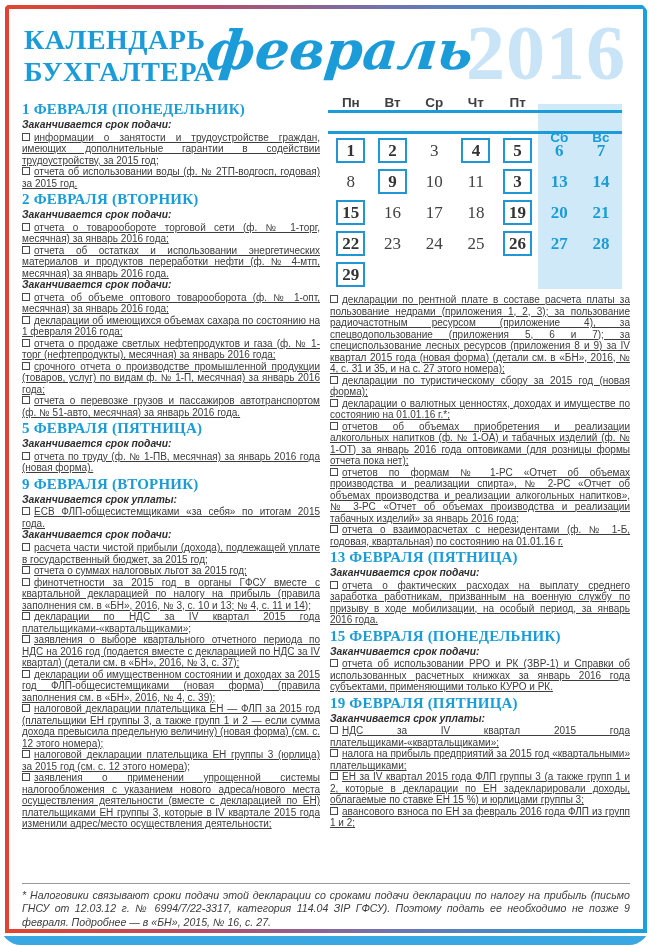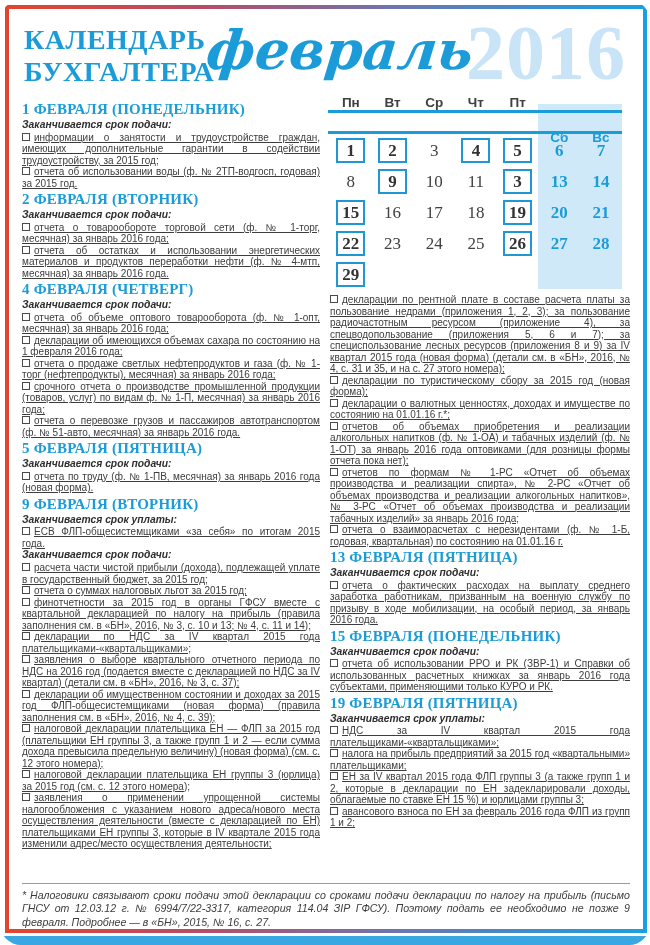--- a/index.html
+++ b/index.html
@@ -137,21 +137,20 @@
         <p class="item"><span class="cb"></span><span>информации о занятости и трудоустройстве граждан, имеющих дополнительные гарантии в содействии трудоустройству, за 2015 год;</span></p>
         <p class="item"><span class="cb"></span><span>отчета об использовании воды (ф. № 2ТП-водгосп, годовая) за 2015 год.</span></p>
       </section>
       <section>
         <h3 class="datehead">2 ФЕВРАЛЯ (ВТОРНИК)</h3>
         <p class="slabel">Заканчивается срок подачи:</p>
         <p class="item"><span class="cb"></span><span>отчета о товарообороте торговой сети (ф. № 1-торг, месячная) за январь 2016 года;</span></p>
         <p class="item"><span class="cb"></span><span>отчета об остатках и использовании энергетических материалов и продуктов переработки нефти (ф. № 4-мтп, месячная) за январь 2016 года.</span></p>
       </section>
       <section>
-        <h3 class="datehead">4 ФЕВРАЛЯ (ЧЕТВЕРГ)</h3>
         <p class="slabel">Заканчивается срок подачи:</p>
         <p class="item"><span class="cb"></span><span>отчета об объеме оптового товарооборота (ф. № 1-опт, месячная) за январь 2016 года;</span></p>
         <p class="item"><span class="cb"></span><span>декларации об имеющихся объемах сахара по состоянию на 1 февраля 2016 года;</span></p>
         <p class="item"><span class="cb"></span><span>отчета о продаже светлых нефтепродуктов и газа (ф. № 1-торг (нефтепродукты), месячная) за январь 2016 года;</span></p>
         <p class="item"><span class="cb"></span><span>срочного отчета о производстве промышленной продукции (товаров, услуг) по видам ф. № 1-П, месячная) за январь 2016 года;</span></p>
         <p class="item"><span class="cb"></span><span>отчета о перевозке грузов и пассажиров автотранспортом (ф. № 51-авто, месячная) за январь 2016 года.</span></p>
       </section>
       <section>
         <h3 class="datehead">5 ФЕВРАЛЯ (ПЯТНИЦА)</h3>
         <p class="slabel">Заканчивается срок подачи:</p>

